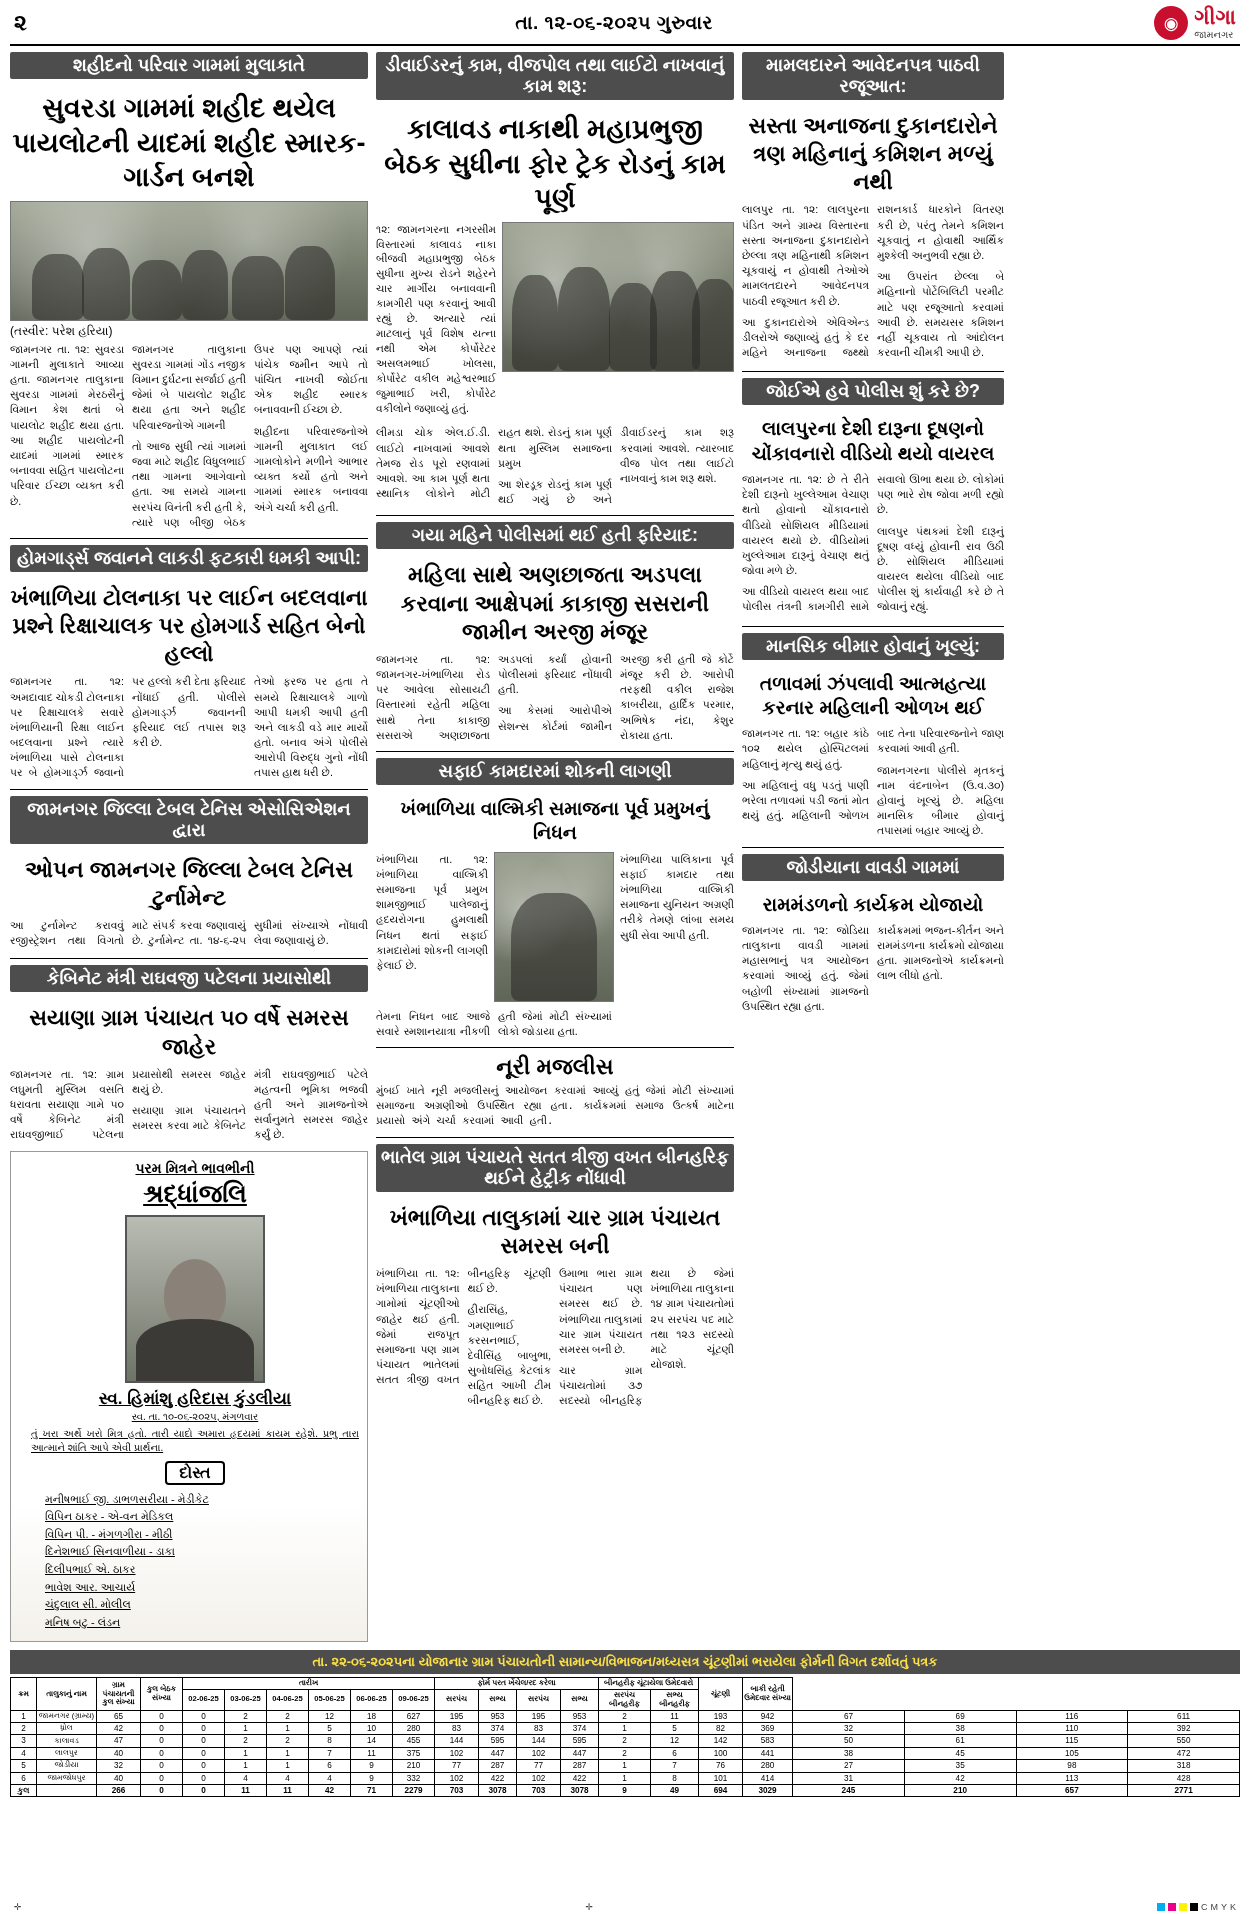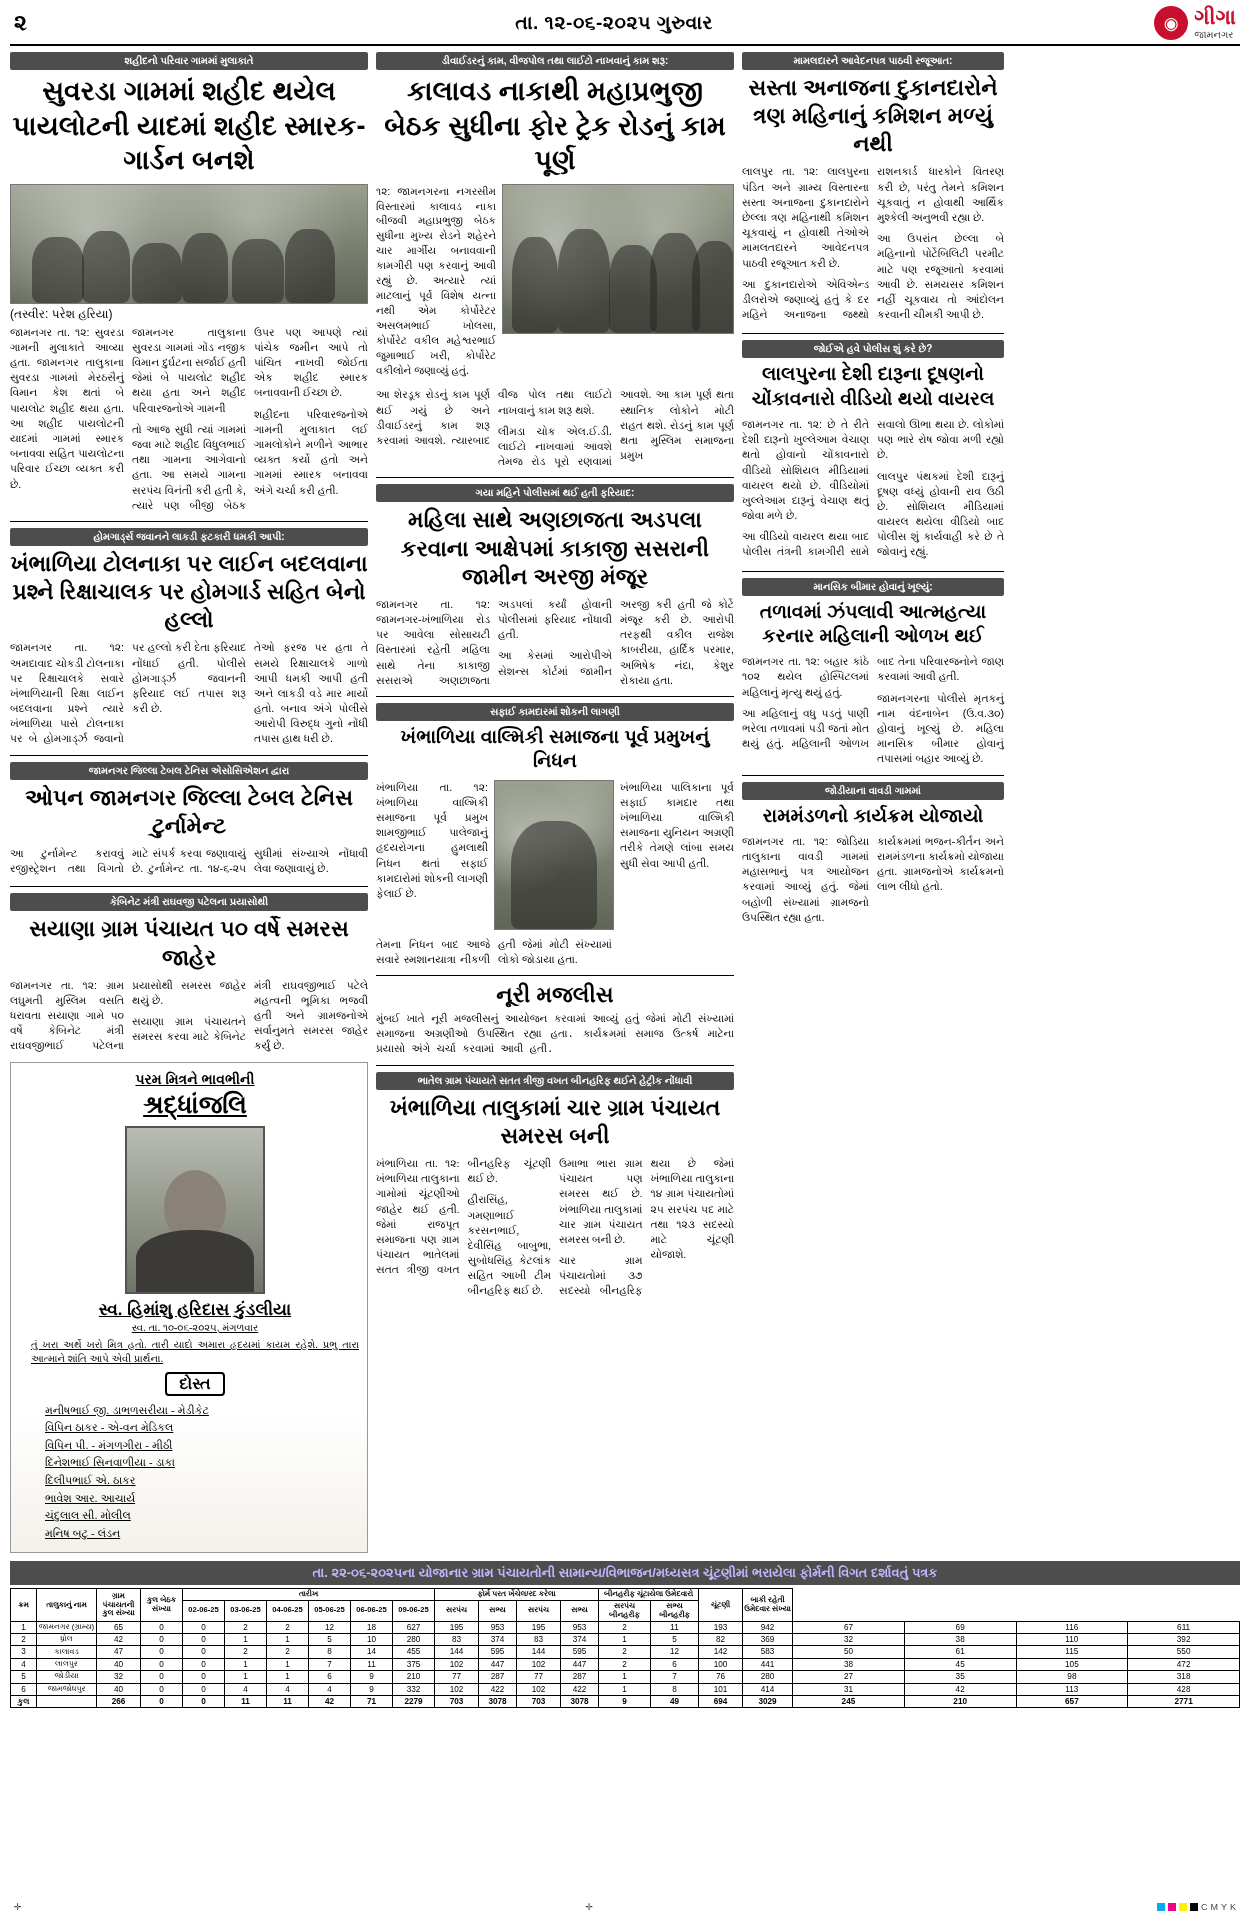--- a/index.html
+++ b/index.html
@@ -44,25 +44,25 @@
     margin-top: 6px;
   }
   .col { }
   .col1 { width: 358px; }
   .col2 { width: 358px; }
   .col3 { width: 262px; }
   
   .kicker {
     background: #4d4d4d;
     color: #fff;
-    font-size: 10px;
+    font-size: 18px;
     font-weight: bold;
     text-align: center;
     padding: 3px 0;
-    margin-bottom: 4px;
+    margin-bottom: 12px;
     border-radius: 2px;
   }
   .headline {
     font-size: 27px;
     line-height: 1.28;
     font-weight: bold;
     text-align: center;
     margin: 2px 0 6px 0;
   }
   .headline.sm { font-size: 22px; }
@@ -135,21 +135,21 @@
   .obit-dates { font-size: 10px; margin-bottom: 4px; }
   .obit-text { font-size: 10px; line-height:1.4; text-align:justify; margin-bottom:6px; }
   .obit-badge {
     display:inline-block; font-size: 16px; font-weight:bold;
     border: 2px solid #000; border-radius: 4px; padding: 1px 12px; margin-bottom: 6px;
   }
   .obit-names { font-size: 11px; line-height:1.6; text-align:left; padding-left:14px; }
   
   .tbl-wrap { margin-top: 8px; }
   .tbl-title {
-    background: #4d4d4d; color:#c4b5fd; font-size: 13px; font-weight:bold;
+    background: #4d4d4d; color:#fde047; font-size: 13px; font-weight:bold;
     text-align:center; padding: 4px; margin-bottom: 3px;
   }
   table.data {
     width: 100%;
     border-collapse: collapse;
     font-size: 8.2px;
     table-layout: fixed;
   }
   table.data th, table.data td {
     border: 1px solid #000;
@@ -283,22 +283,22 @@
           <div class="photo" style="flex:1;height:150px">
             <div class="ph-grad"></div>
             <div class="ph-fig" style="left:4%;width:46px;height:96px"></div>
             <div class="ph-fig" style="left:24%;width:52px;height:104px"></div>
             <div class="ph-fig" style="left:46%;width:48px;height:88px"></div>
             <div class="ph-fig" style="left:64%;width:50px;height:100px"></div>
             <div class="ph-fig" style="left:82%;width:46px;height:92px"></div>
           </div>
         </div>
         <div class="body-cols c3" style="margin-top:4px">
+          <p>લીમડા ચોક એલ.ઈ.ડી. લાઈટો નાખવામાં આવશે તેમજ રોડ પૂરો રણવામાં આવશે. આ કામ પૂર્ણ થતા સ્થાનિક લોકોને મોટી રાહત થશે. રોડનું કામ પૂર્ણ થતા મુસ્લિમ સમાજના પ્રમુખ</p>
           <p>આ શેરડૂક રોડનું કામ પૂર્ણ થઈ ગયું છે અને ડીવાઈડરનું કામ શરૂ કરવામાં આવશે. ત્યારબાદ વીજ પોલ તથા લાઈટો નાખવાનું કામ શરૂ થશે.</p>
-          <p>લીમડા ચોક એલ.ઈ.ડી. લાઈટો નાખવામાં આવશે તેમજ રોડ પૂરો રણવામાં આવશે. આ કામ પૂર્ણ થતા સ્થાનિક લોકોને મોટી રાહત થશે. રોડનું કામ પૂર્ણ થતા મુસ્લિમ સમાજના પ્રમુખ</p>
         </div>
       </div>
 
       <div class="rule"></div>
 
       <div class="block">
         <div class="kicker">ગયા મહિને પોલીસમાં થઈ હતી ફરિયાદ:</div>
         <div class="headline sm">મહિલા સાથે અણછાજતા અડપલા કરવાના આક્ષેપમાં કાકાજી સસરાની જામીન અરજી મંજૂર</div>
         <div class="body-cols c3">
           <p>જામનગર તા. ૧૨: જામનગર-ખંભાળિયા રોડ પર આવેલા સોસાયટી વિસ્તારમાં રહેતી મહિલા સાથે તેના કાકાજી સસરાએ અણછાજતા અડપલાં કર્યાં હોવાની પોલીસમાં ફરિયાદ નોંધાવી હતી.</p>

